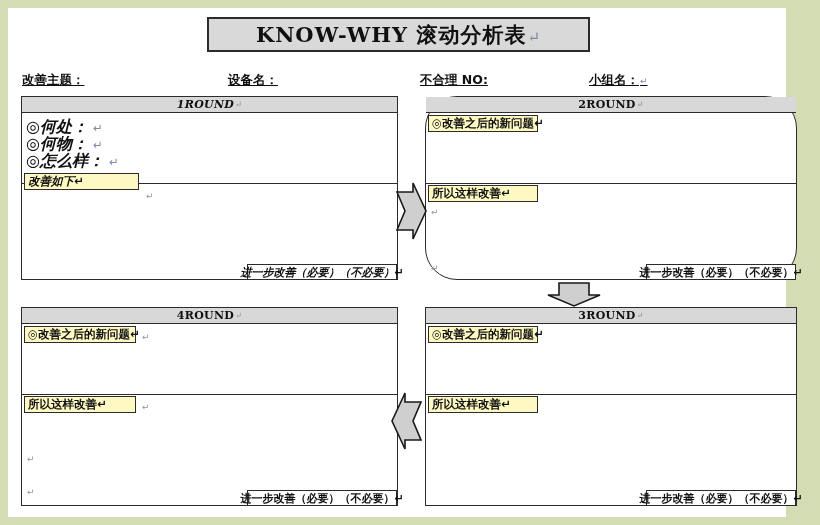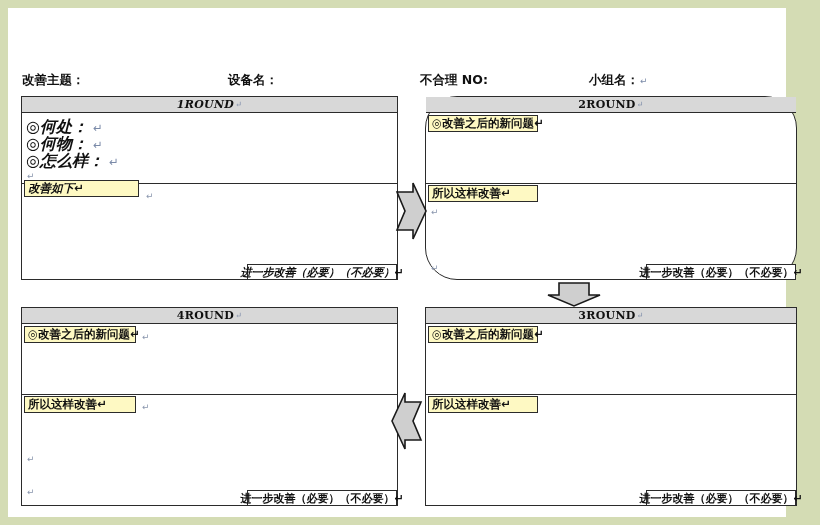--- a/index.html
+++ b/index.html
@@ -37,20 +37,21 @@
   }
   .pilcrow { color: #7a8aa8; font-size: 0.72em; font-weight: normal; margin-left: 1px; }
   
   .hdr {
     position: absolute;
     font-family: "DejaVu Sans", "Liberation Sans", sans-serif;
     font-weight: bold;
     font-size: 12.5px;
     color: #101010;
     white-space: nowrap;
+    text-decoration: underline;
   }
   #hdr-theme   { left: 14px;  top: 64px; }
   #hdr-equip   { left: 220px; top: 64px; }
   #hdr-no      { left: 412px; top: 64px; }
   #hdr-team    { left: 581px; top: 64px; }
   
   .panel {
     position: absolute;
     box-sizing: border-box;
     border: 1.5px solid #2b2b2b;
@@ -130,39 +131,42 @@
   .arrow { position: absolute; }
   #arrow-right { left: 385px; top: 172px; width: 36px; height: 62px; }
   #arrow-left  { left: 381px; top: 382px; width: 36px; height: 62px; }
   #arrow-down  { left: 537px; top: 273px; width: 58px; height: 27px; }
 </style>
 </head>
 <body>
 
 <div id="page">
 
+  <div id="title-box">
+    <span id="title-text"><span>KNOW-WHY 滚动分析表</span><span class="pilcrow">↵</span></span>
+  </div>
 
   <div class="hdr" id="hdr-theme">改善主题：</div>
   <div class="hdr" id="hdr-equip">设备名：</div>
   <div class="hdr" id="hdr-no">不合理 NO:</div>
   <div class="hdr" id="hdr-team"><span>小组名：</span><span class="pilcrow">↵</span></div>
 
   <div class="panel" id="panel-1">
     <div class="round-bar">
         <span>1ROUND</span>
         <span class="pilcrow">↵</span>
       </div>
     <div class="panel-body">
       <div class="bullet-line" style="top:4px"><span>◎何处：</span><span class="pilcrow">&nbsp;↵</span></div>
       <div class="bullet-line" style="top:21px"><span>◎何物：</span><span class="pilcrow">&nbsp;↵</span></div>
       <div class="bullet-line" style="top:38px"><span>◎怎么样：</span><span class="pilcrow">&nbsp;↵</span></div>
       <div class="stray" style="left:5px; top:58px">↵</div>
 
       <div class="divider" style="top:70px"></div>
-      <div class="label-box" style="left:2px; top:67px; width:115px; height:17px;">改善如下↵</div>
+      <div class="label-box" style="left:2px; top:60px; width:115px; height:17px;">改善如下↵</div>
       <div class="stray" style="left:124px; top:78px">↵</div>
 
       <div class="footer-box" style="right:0px; bottom:0px; width:150px;">进一步改善（必要）（不必要）↵</div>
     </div>
   </div>
 
   <div class="panel" id="panel-2">
     <div class="round-bar">
         <span>2ROUND</span>
         <span class="pilcrow">↵</span>

